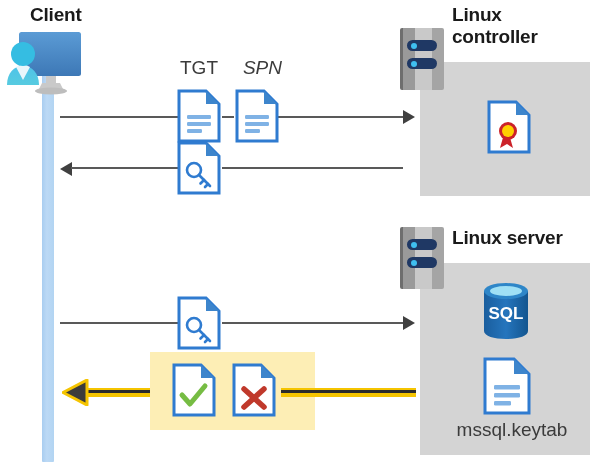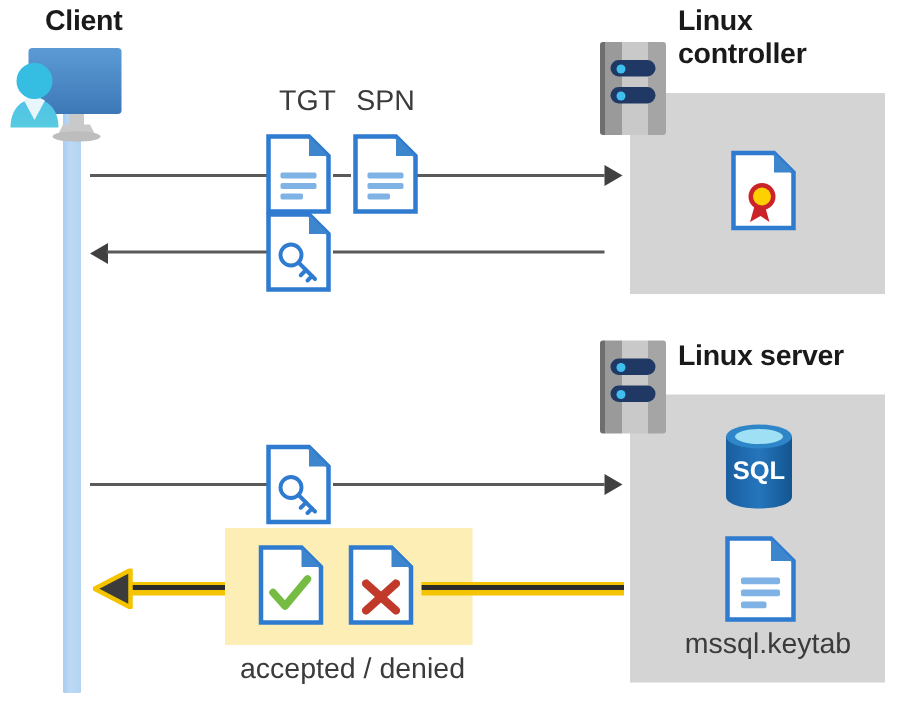--- a/index.html
+++ b/index.html
@@ -134,22 +134,22 @@
 
   <div class="rack" style="left:400px;top:227px;width:44px;height:62px;">
     <div class="slot" style="top:12px;">
         <div class="dot"></div>
       </div>
     <div class="slot" style="top:30px;">
         <div class="dot"></div>
       </div>
   </div>
 
-  <div class="lbl-plain" style="left:174px;top:57px;width:50px;text-align:right;">TGT</div>
-  <div class="lbl-plain" style="left:232px;top:57px;width:50px;text-align:center;">SPN</div>
+  <div class="lbl-plain" style="left:174px;top:57px;width:50px;text-align:center;">TGT</div>
+  <div class="lbl-plain" style="left:232px;top:57px;width:50px;text-align:right;font-style:italic;">SPN</div>
 
   <div class="hline" style="left:60px;top:116px;width:118px;"></div>
   <div class="hline" style="left:222px;top:116px;width:12px;"></div>
   <div class="hline" style="left:278px;top:116px;width:125px;"></div>
   <div class="arrowR" style="left:403px;top:110px;"></div>
 
   <div class="ic" style="left:177px;top:89px;width:44px;height:54px;">
     <svg width="44" height="54" viewBox="0 0 44 54">
       <path d="M2 2 h27 l13 13 v37 h-40 z" fill="#ffffff" stroke="#2f7bd0" stroke-width="3"></path>
       <path d="M29 2 v13 h13 z" fill="#3d85cc"></path>
@@ -270,15 +270,14 @@
     <svg width="44" height="54" viewBox="0 0 44 54">
       <path d="M2 2 h27 l13 13 v37 h-40 z" fill="#ffffff" stroke="#2f7bd0" stroke-width="3"></path>
       <path d="M29 2 v13 h13 z" fill="#3d85cc"></path>
       <g stroke="#c0392b" stroke-width="5.5" stroke-linecap="round">
         <path d="M12 26 L32 44"></path>
         <path d="M32 26 L12 44"></path>
       </g>
     </svg>
   </div>
 
-  <div class="lbl-plain" style="left:130px;top:436px;width:210px;text-align:center;">accepted / denied</div>
 
 </div>
 
 </body></html>

